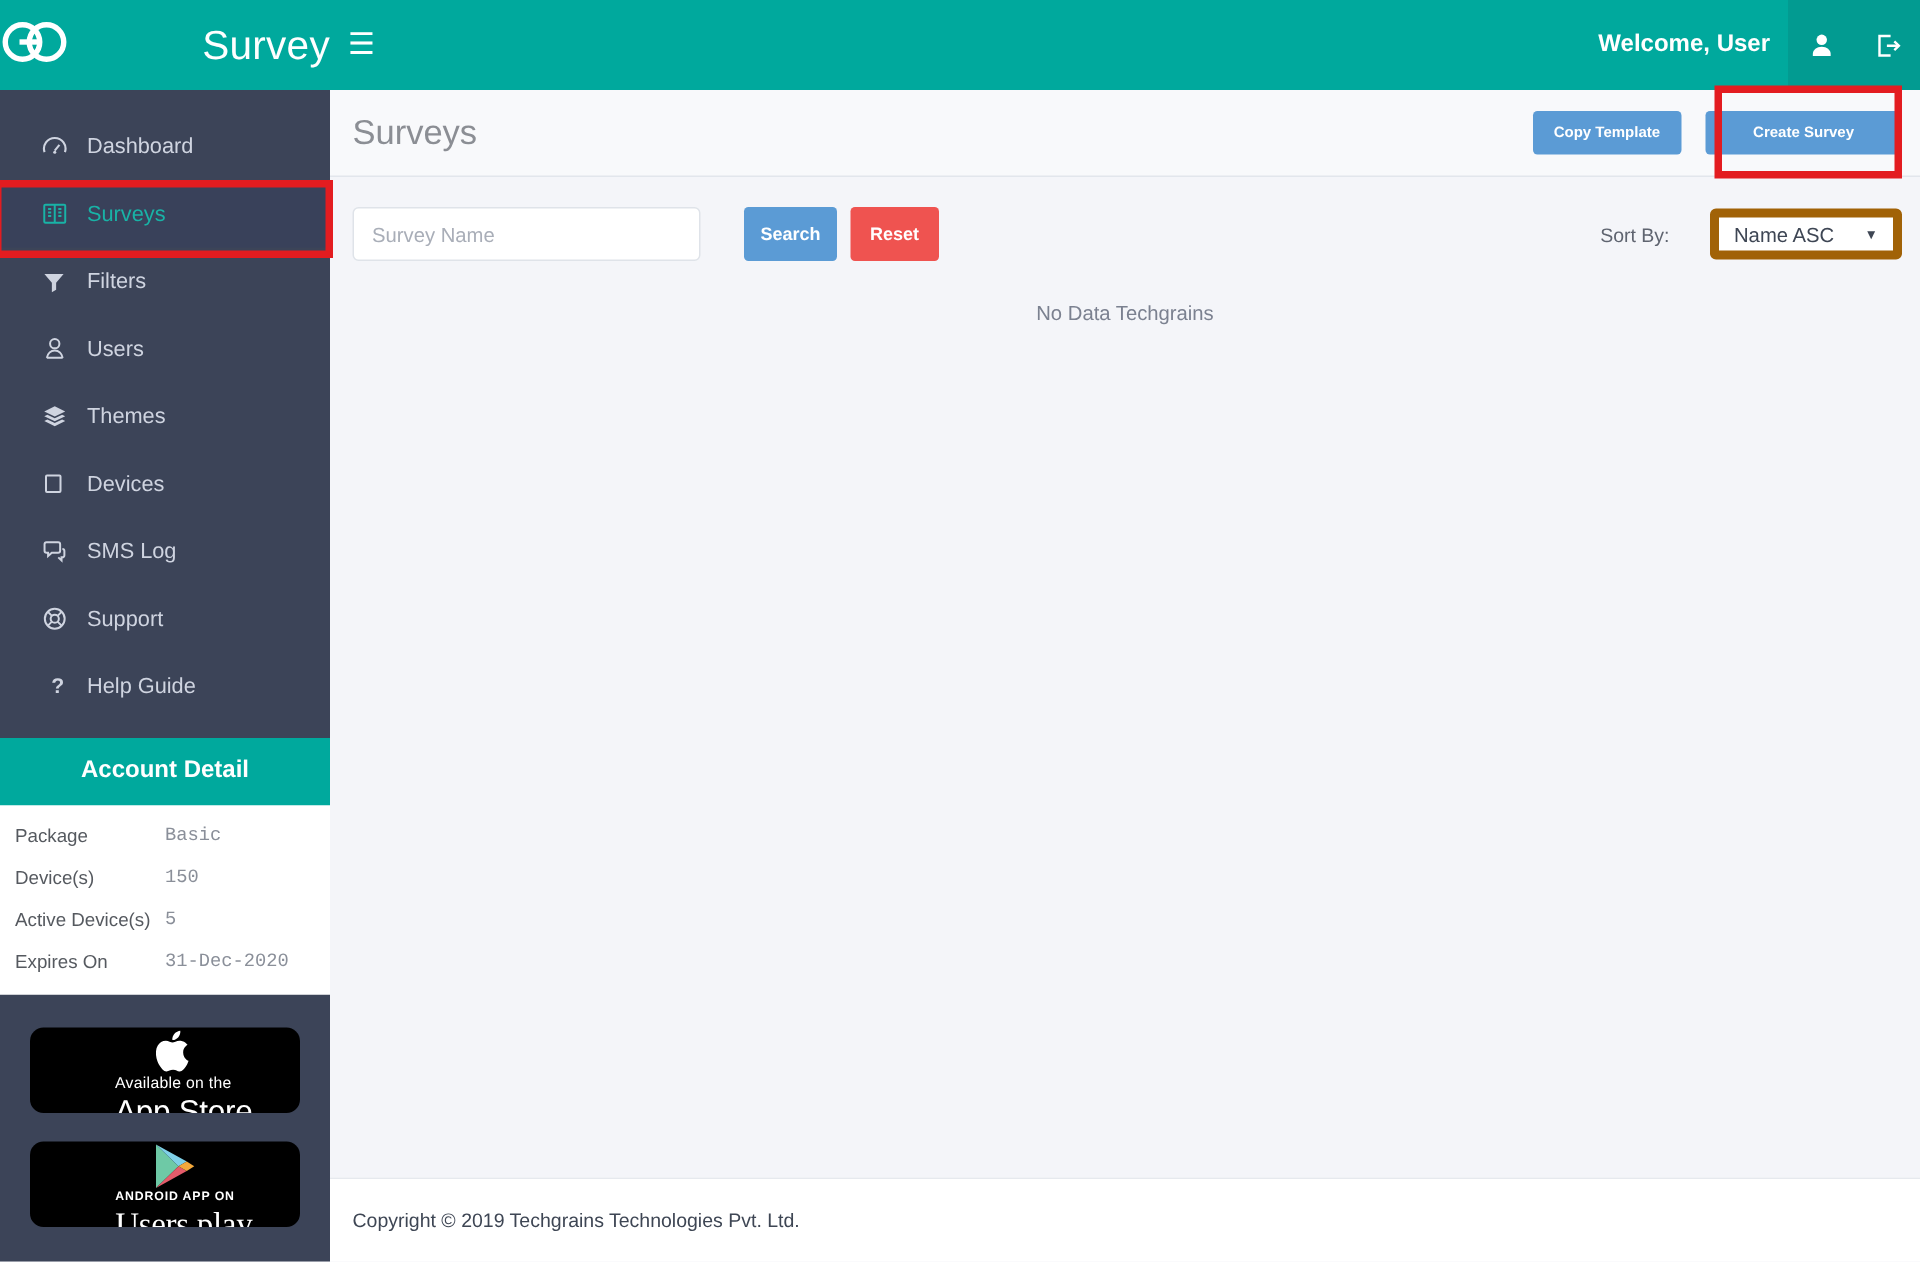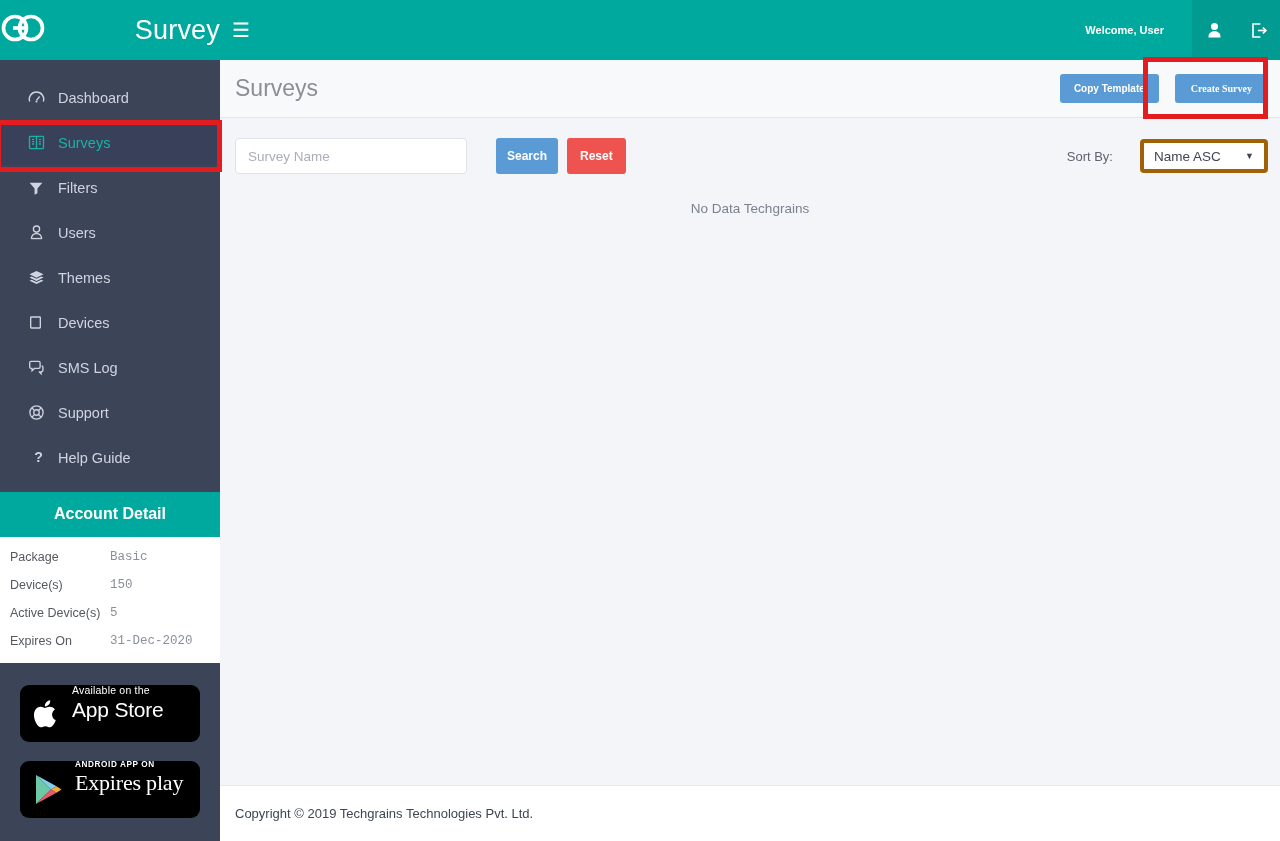--- a/index.html
+++ b/index.html
@@ -45,23 +45,23 @@
     cursor: pointer;
   }
   .hamburger-glyph {
     color: #ffffff;
     font-size: 20px;
     line-height: 1;
   }
   .topbar-spacer { flex: 1; }
   .welcome-text {
     color: #ffffff;
-    font-size: 11px;
+    font-size: 16px;
     font-weight: bold;
-    padding-right: 28px;
+    padding-right: 12px;
     white-space: nowrap;
   }
   .icon-btn {
     width: 44px; height: 60px;
     display: flex; align-items: center; justify-content: center;
     background: #029b91;
     color: #fff;
     cursor: pointer;
   }
   .icon-btn + .icon-btn { margin-left: 0; }
@@ -136,21 +136,23 @@
     background: #000000;
     border-radius: 9px;
     position: relative;
     cursor: pointer;
     overflow: hidden;
   }
   .badge-inner {
     position: absolute;
     inset: 0;
     display: flex;
+    align-items: center;
     padding-left: 14px;
+    flex-direction: column;
   }
   .badge-glyph { flex-shrink: 0; display: flex; align-items: center; }
   .badge-txt { margin-left: 11px; color: #ffffff; line-height: 1; }
   .badge-small {
     display: block;
     font-size: 10.5px;
     letter-spacing: .2px;
     margin-bottom: 3px;
   }
   .badge-big {
@@ -188,21 +190,21 @@
   .btn {
     border: none;
     border-radius: 3px;
     font-size: 10px;
     font-weight: bold;
     color: #ffffff;
     cursor: pointer;
     font-family: "Liberation Sans", sans-serif;
   }
   .btn-primary { background: #5b9bd5; padding: 9px 14px; }
-  .btn-create { background: #5b9bd5; padding: 9px 16px; margin-left: 16px; font-family: Liberation Serif, serif; }
+  .btn-create { background: #5b9bd5; padding: 9px 32px; margin-left: 16px; }
   .btn-search { background: #5b9bd5; padding: 0 11px; font-size: 12px; }
   .btn-reset { background: #ef5350; padding: 8px 13px; font-size: 12px; }
 
   .filter-bar {
     display: flex;
     padding: 20px 12px 0 15px;
   }
   .search-input {
     width: 232px;
     height: 36px;
@@ -216,21 +218,21 @@
     outline: none;
   }
   .search-input::placeholder { color: #a9aeb8; }
   .filter-actions { display: flex; gap: 9px; margin-left: 29px; }
   .filter-spacer { flex: 1; }
   .sort-wrap { display: flex; align-items: center; }
   .sort-label { font-size: 13px; color: #5f6470; margin-right: 27px; }
   .sort-select {
     width: 128px;
     height: 34px;
-    border: 4px solid #a16207;
+    border: 6px solid #a16207;
     border-radius: 4px;
     background: #ffffff;
     color: #3e4654;
     font-size: 13.5px;
     padding: 0 10px;
     display: flex;
     align-items: center;
     justify-content: space-between;
     cursor: pointer;
   }
@@ -454,21 +456,21 @@
         <span class="badge-glyph">
           <svg width="30" height="33" viewBox="0 0 30 33">
             <polygon points="2,2 2,31 17,16.5" fill="#6ec9a6"></polygon>
             <polygon points="2,2 22.5,13.3 17,16.5" fill="#7fd0e8"></polygon>
             <polygon points="2,31 22.5,19.7 17,16.5" fill="#e45b6a"></polygon>
             <polygon points="22.5,13.3 27.5,16.5 22.5,19.7 17,16.5" fill="#f4a93b"></polygon>
           </svg>
         </span>
         <span class="badge-txt">
           <span class="badge-small caps">ANDROID APP ON</span>
-          <span class="badge-big serif">Expires play</span>
+          <span class="badge-big serif">Users play</span>
         </span>
       </div>
     </div>
 
   </div>
 </div>
 
 <div class="main">
 
   <div class="page-head">

